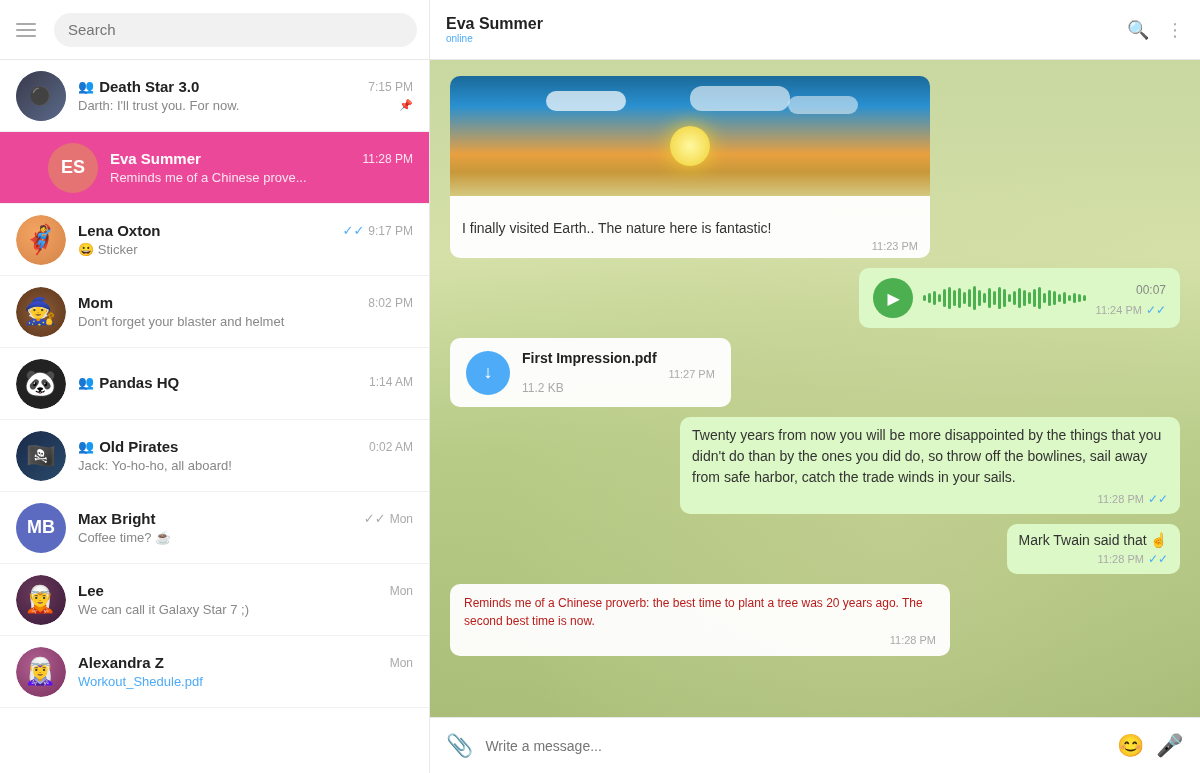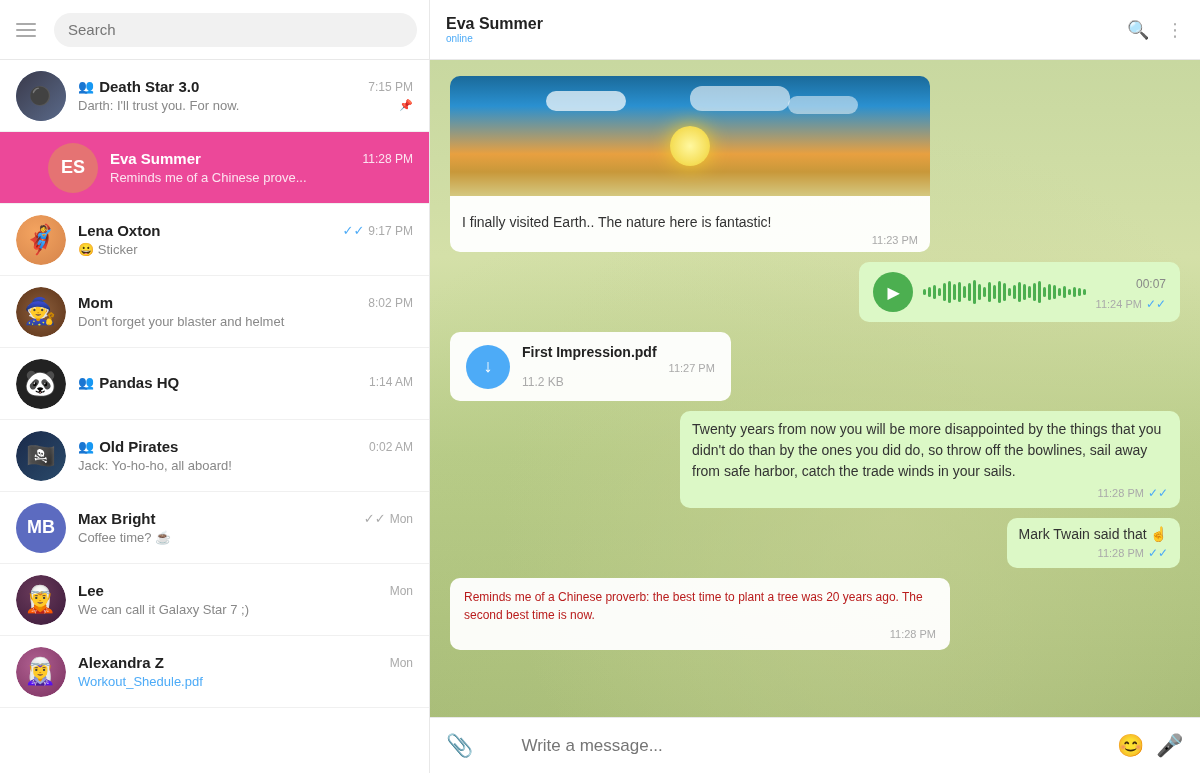--- a/index.html
+++ b/index.html
@@ -43,21 +43,21 @@
 
     
     .messages-area {
       background-image: 
         radial-gradient(ellipse at 60% 70%, rgba(200,210,150,0.6) 0%, transparent 60%),
         radial-gradient(ellipse at 30% 80%, rgba(180,200,130,0.4) 0%, transparent 50%),
         linear-gradient(to bottom, #c8d8a0 0%, #d4e0a8 30%, #b8cc88 60%, #a8bc78 100%);
     }
 
     .photo-message { align-self: flex-start; max-width: 480px; }
-    .caption-text { font-size: 14px; color: #333; margin-top: 10px; }
+    .caption-text { font-size: 14px; color: #333; margin-top: 16px; }
     .msg-time-row { display: flex; justify-content: flex-end; align-items: center; gap: 4px; margin-top: 4px; }
     .msg-time { font-size: 11px; color: #aaa; }
 
     .msg-incoming { align-self: flex-start; }
     .msg-outgoing { align-self: flex-end; }
 
     .bubble { padding: 8px 12px; border-radius: 10px; max-width: 500px; }
     .bubble-outgoing { background: #dcf8c6; }
 
     
@@ -80,21 +80,21 @@
     
     .quote-bubble { background: rgba(255,255,255,0.95); border-radius: 10px; padding: 10px 14px; max-width: 500px; }
     .quote-bar { border-left: 3px solid #4dabf7; padding-left: 10px; margin-bottom: 8px; }
     .quote-author { font-size: 13px; font-weight: 600; color: #4dabf7; margin-bottom: 2px; }
     .quote-text { font-size: 13px; color: #888; white-space: nowrap; overflow: hidden; text-overflow: ellipsis; max-width: 440px; }
     .quote-body { font-size: 12px; color: #b91c1c; line-height: 1.5; }
 
     
     .input-area { background: #fff; padding: 8px 16px; display: flex; align-items: center; gap: 12px; min-height: 56px; border-top: 1px solid #e8e8e8; }
     .attach-icon { color: #aaa; font-size: 22px; cursor: pointer; }
-    .message-input { flex: 1; border: none; outline: none; font-size: 17px; color: #a16207; background: transparent; margin-left: 36px; }
+    .message-input { flex: 1; border: none; outline: none; font-size: 14px; color: #a16207; background: transparent; }
     .emoji-icon { color: #aaa; font-size: 22px; cursor: pointer; }
     .mic-icon { color: #aaa; font-size: 22px; cursor: pointer; }
 
     
     .av-es { background: #e57373; }
     .av-mb { background: #5c6bc0; }
   </style>
 </head>
 <body>
 

